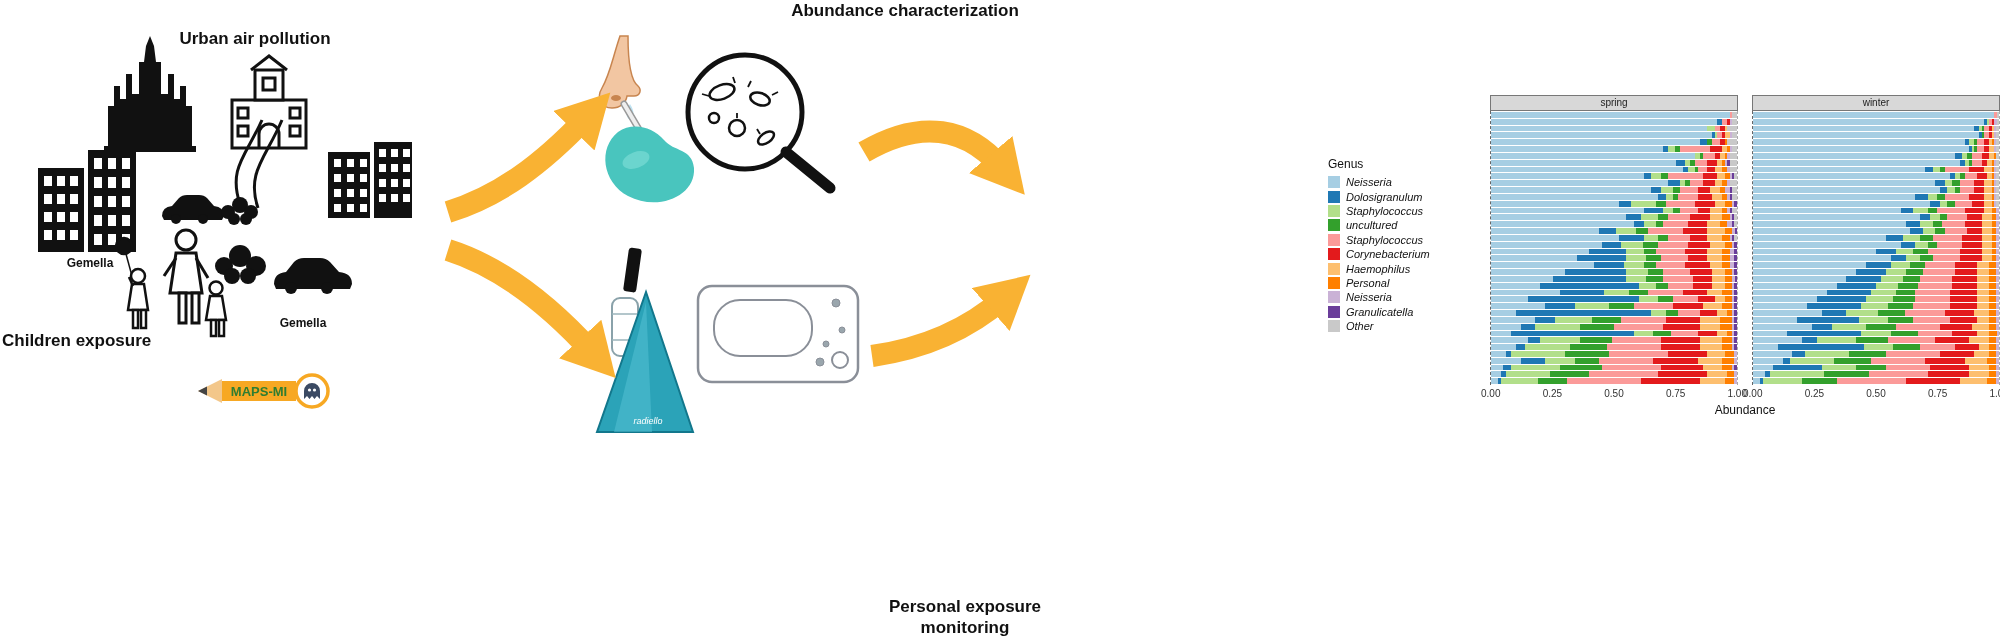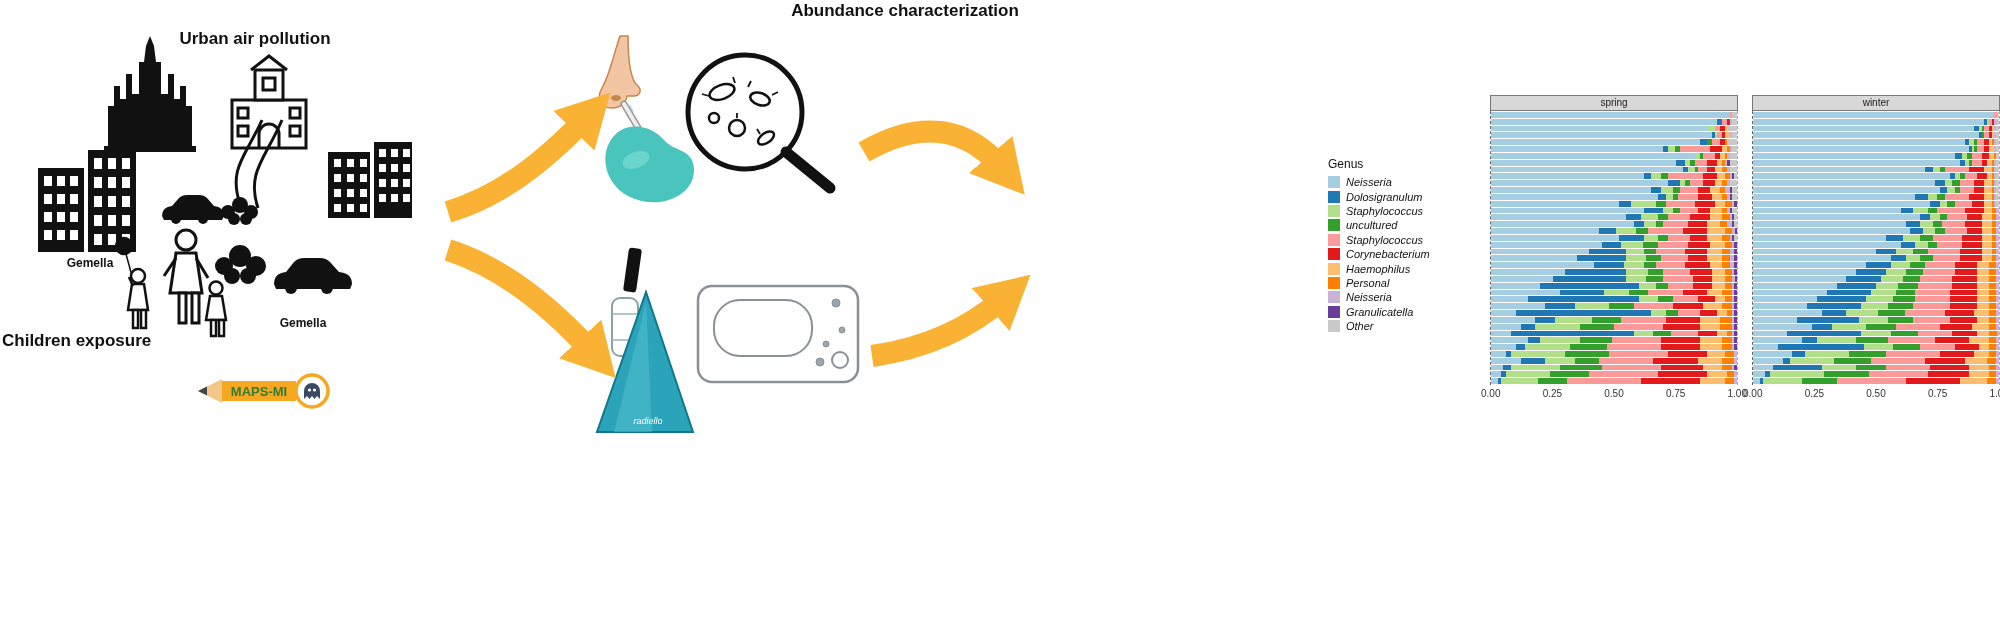--- a/index.html
+++ b/index.html
@@ -190,20 +190,24 @@
       <rect x="222" y="381" width="74" height="20" fill="#F7A823"></rect>
       <text x="259" y="396" text-anchor="middle" font-size="13" font-weight="bold" fill="#2E7D32">MAPS-MI</text>
       <circle cx="312" cy="391" r="16" fill="#fff" stroke-width="3.5" stroke="#F7A823"></circle>
       <path d="M304,399 L304,391 A8,8 0 0 1 320,391 L320,399 L317,396 L314.5,399 L312,396 L309.5,399 L307,396 Z" fill="#3b4a63"></path>
       <circle cx="309.5" cy="390" r="1.6" fill="#fff"></circle>
       <circle cx="314.5" cy="390" r="1.6" fill="#fff"></circle>
     </g>
   </svg>
 
   <div class="abs title" style="left:740px;top:0px;width:330px;">Abundance characterization</div>
+  <div class="abs title" style="left:810px;top:596px;width:310px;">
+    <div>Personal exposure</div>
+    <div>monitoring</div>
+  </div>
 
   <svg style="left:560px;top:0;" width="440" height="470" viewBox="560 0 440 470">
 
     <g>
       <path d="M620,36 C612,60 610,74 602,88 C596,98 601,108 612,108 C620,108 626,103 627,96 L634,96 C640,96 642,90 638,86 C630,80 628,60 628,36 Z" stroke="#C8854F" stroke-width="1.5" fill="#F2C6A2"></path>
       <ellipse cx="616" cy="98" rx="5" ry="3" fill="#C8854F"></ellipse>
       <path d="M630,104 q7,11 0,16 q-7,-5 0,-16" fill="#BFE3F2"></path>
       <path d="M624,104 L650,148" stroke="#999" stroke-width="7" stroke-linecap="round" fill="none"></path>
       <path d="M624,104 L650,148" stroke="#eee" stroke-width="4" stroke-linecap="round" fill="none"></path>
       <path d="M618,132 C598,148 602,182 628,196 C658,212 696,196 694,168 C692,148 674,152 664,140 C652,126 632,122 618,132 Z" fill="#49C5BE"></path>
@@ -1236,14 +1240,15 @@
         </div>
       <div class="ticks">
           <span>0.00</span>
           <span>0.25</span>
           <span>0.50</span>
           <span>0.75</span>
           <span>1.00</span>
         </div>
     </div>
   </div>
+  <div class="xlabel">Abundance</div>
 
 </div>
 
 </body></html>

